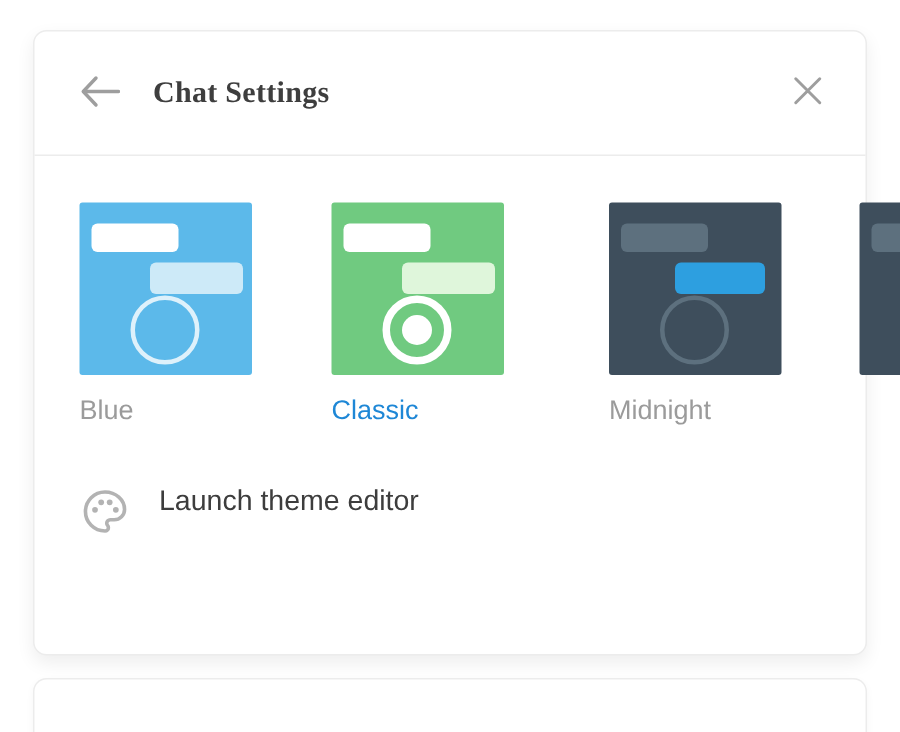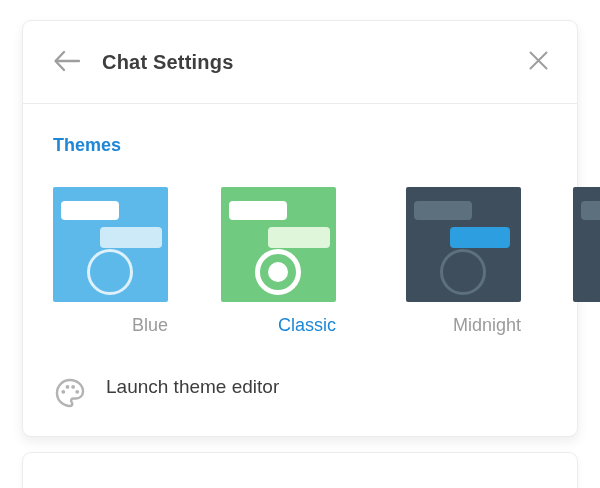--- a/index.html
+++ b/index.html
@@ -32,20 +32,21 @@
     box-shadow: 0 2px 6px rgba(0,0,0,0.04);
   }
   
   .dialog-header {
     height: 83px;
     display: flex;
     align-items: center;
     padding: 0 28px 0 30px;
     border-bottom: 1px solid #ececec;
     box-sizing: border-box;
+    font-family: Liberation Serif, serif;
   }
   .icon-btn {
     background: none; border: none; padding: 0;
     cursor: pointer;
     display: flex; align-items: center; justify-content: center;
   }
   .dialog-title {
     margin: 0 0 0 22px;
     flex: 1;
     font-size: 20px;
@@ -102,21 +103,21 @@
   }
   .theme-option.selected .radio::after {
     content: "";
     position: absolute;
     left: 8px; top: 8px; right: 8px; bottom: 8px;
     background: #ffffff;
     border-radius: 50%;
   }
   .theme-label {
     margin-top: 13px;
-    text-align: right;
+    text-align: left;
     font-size: 18px;
     color: var(--label-gray, #9b9b9b);
   }
   .theme-option.selected .theme-label { color: var(--accent, #1e87d6); }
   
   .editor-row {
     margin-top: 40px;
     display: flex;
     align-items: flex-start;
     cursor: pointer;
@@ -146,21 +147,20 @@
     <button class="icon-btn">
       <span>
         <svg width="21" height="21" viewBox="0 0 21 21">
           <path d="M2.5 2.5 L18.5 18.5 M18.5 2.5 L2.5 18.5" stroke="#9e9e9e" stroke-width="2" stroke-linecap="round"></path>
         </svg>
       </span>
     </button>
   </div>
 
   <div class="content">
-    <div class="section-title">Themes</div>
 
     <div class="themes-row">
 
       <div class="theme-option">
         <div class="thumb t-blue">
           <div class="bubble b1"></div>
           <div class="bubble b2"></div>
           <div class="radio"></div>
         </div>
         <div class="theme-label">Blue</div>

